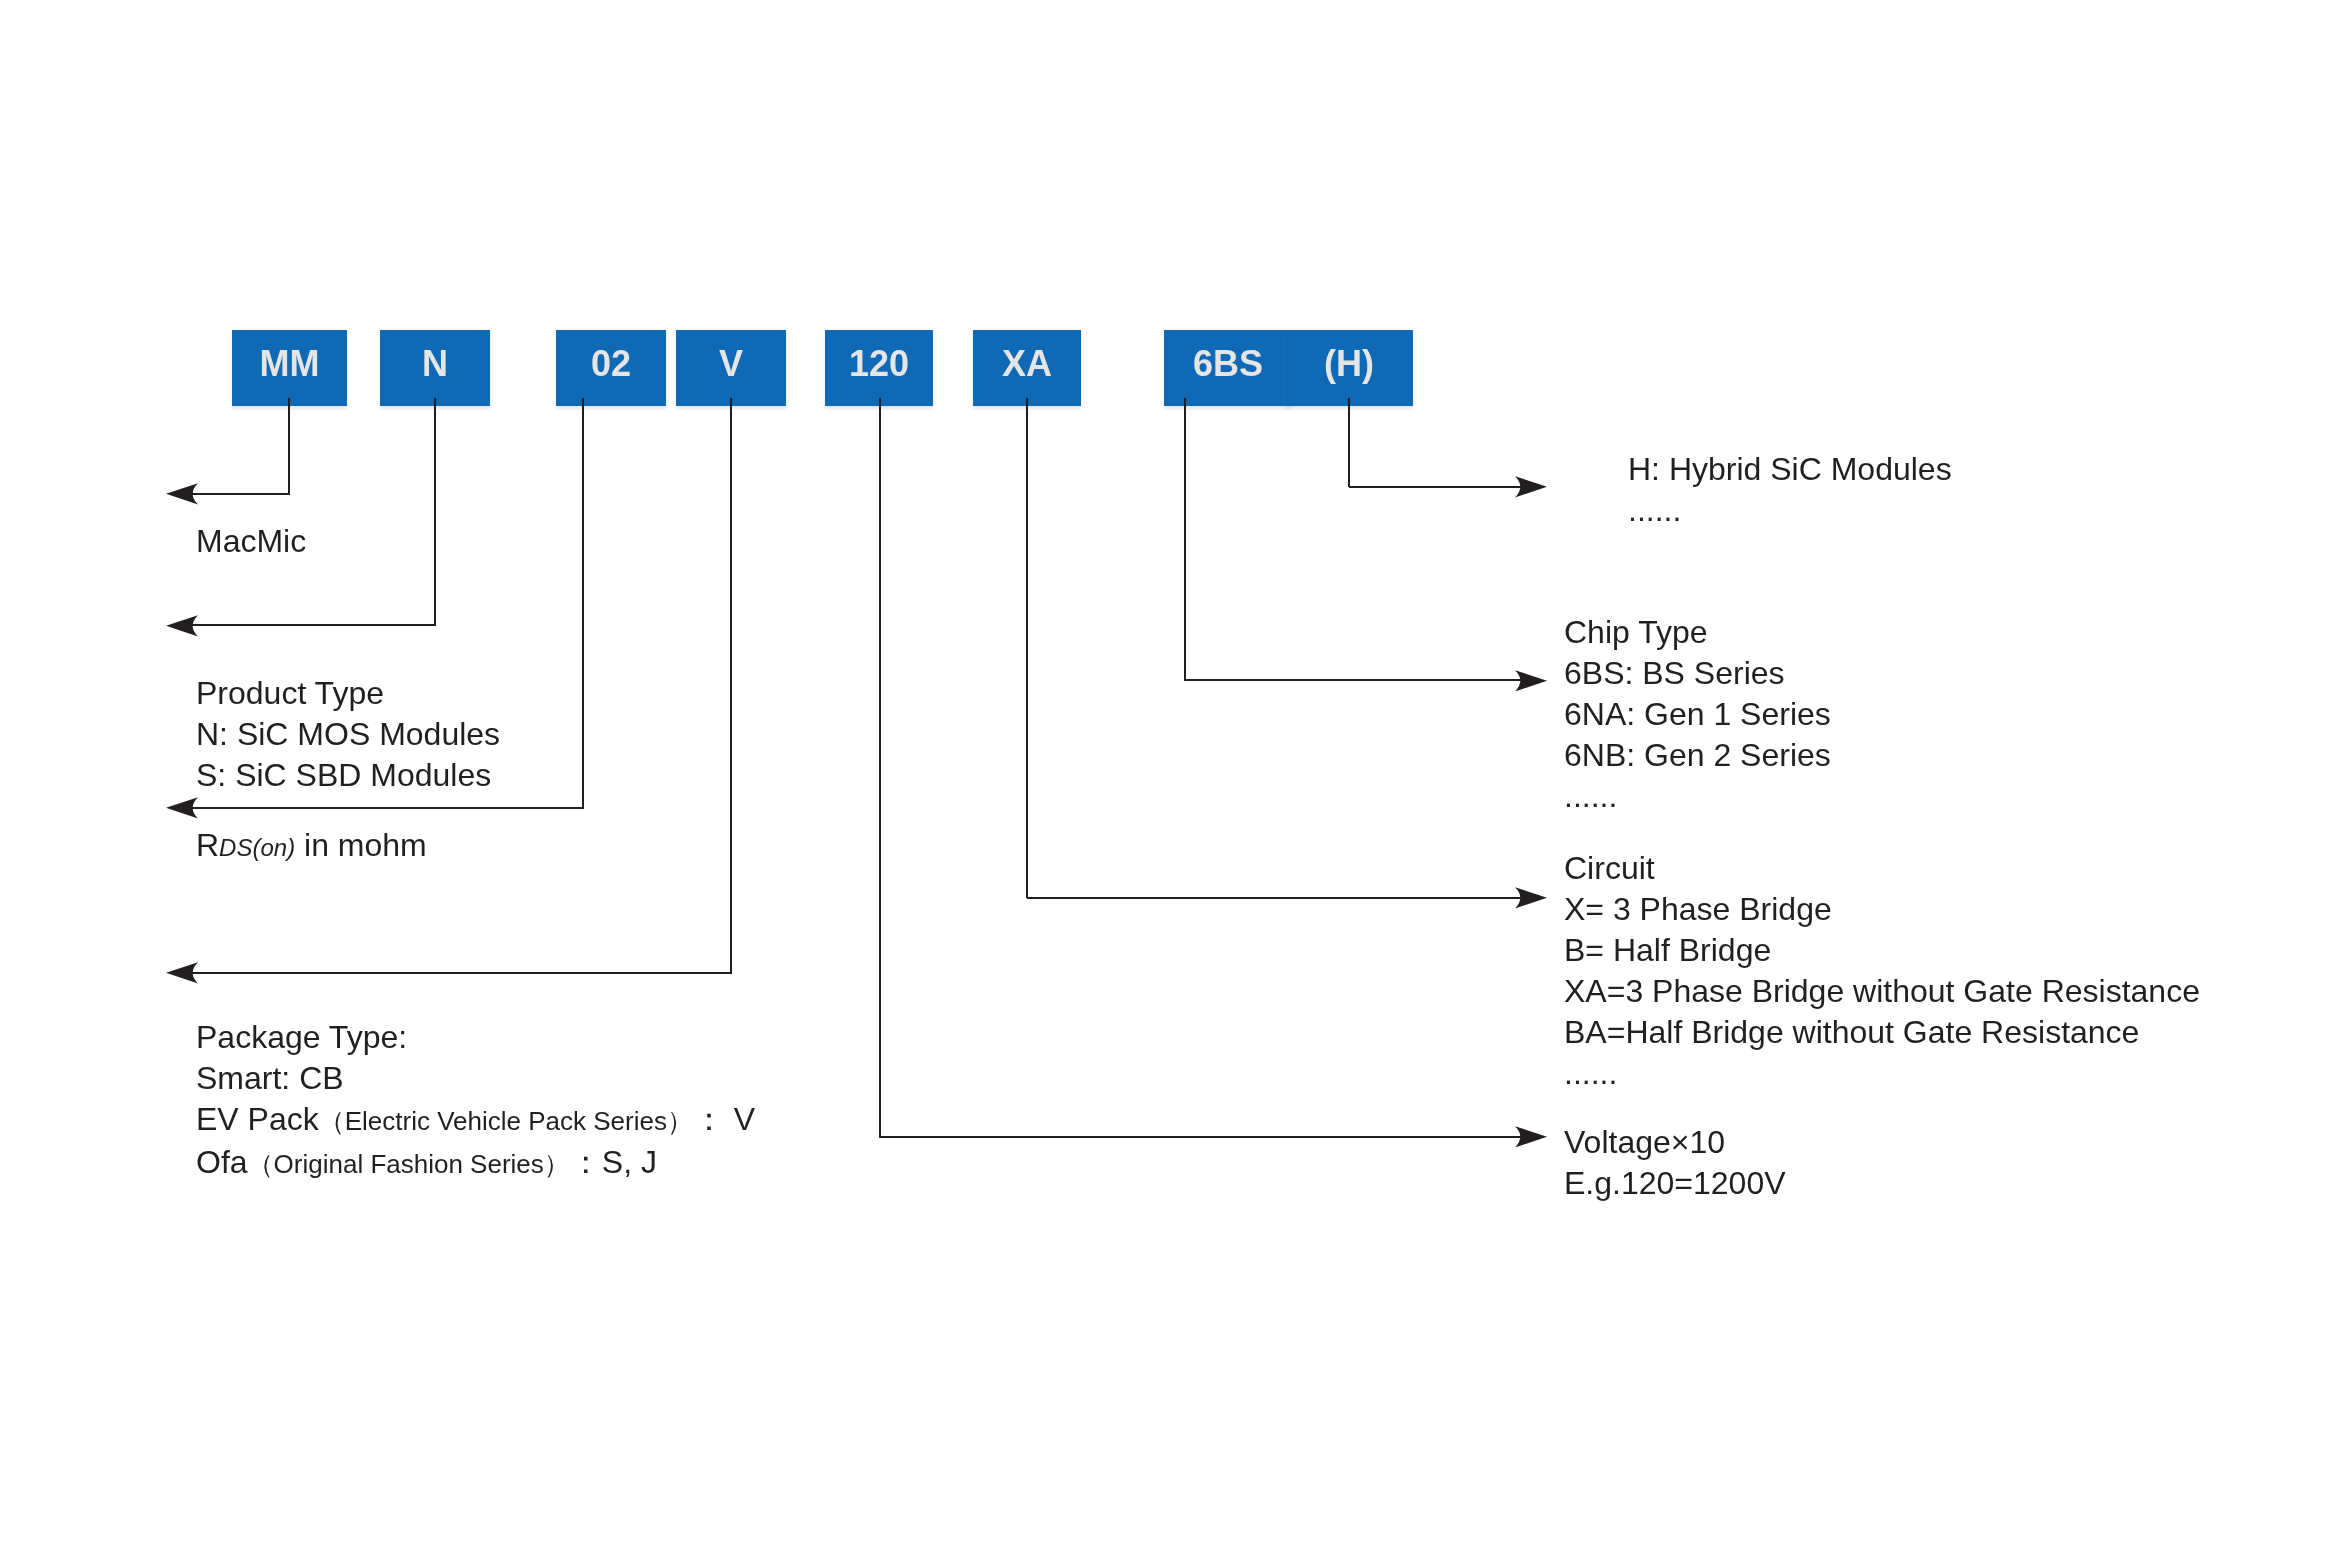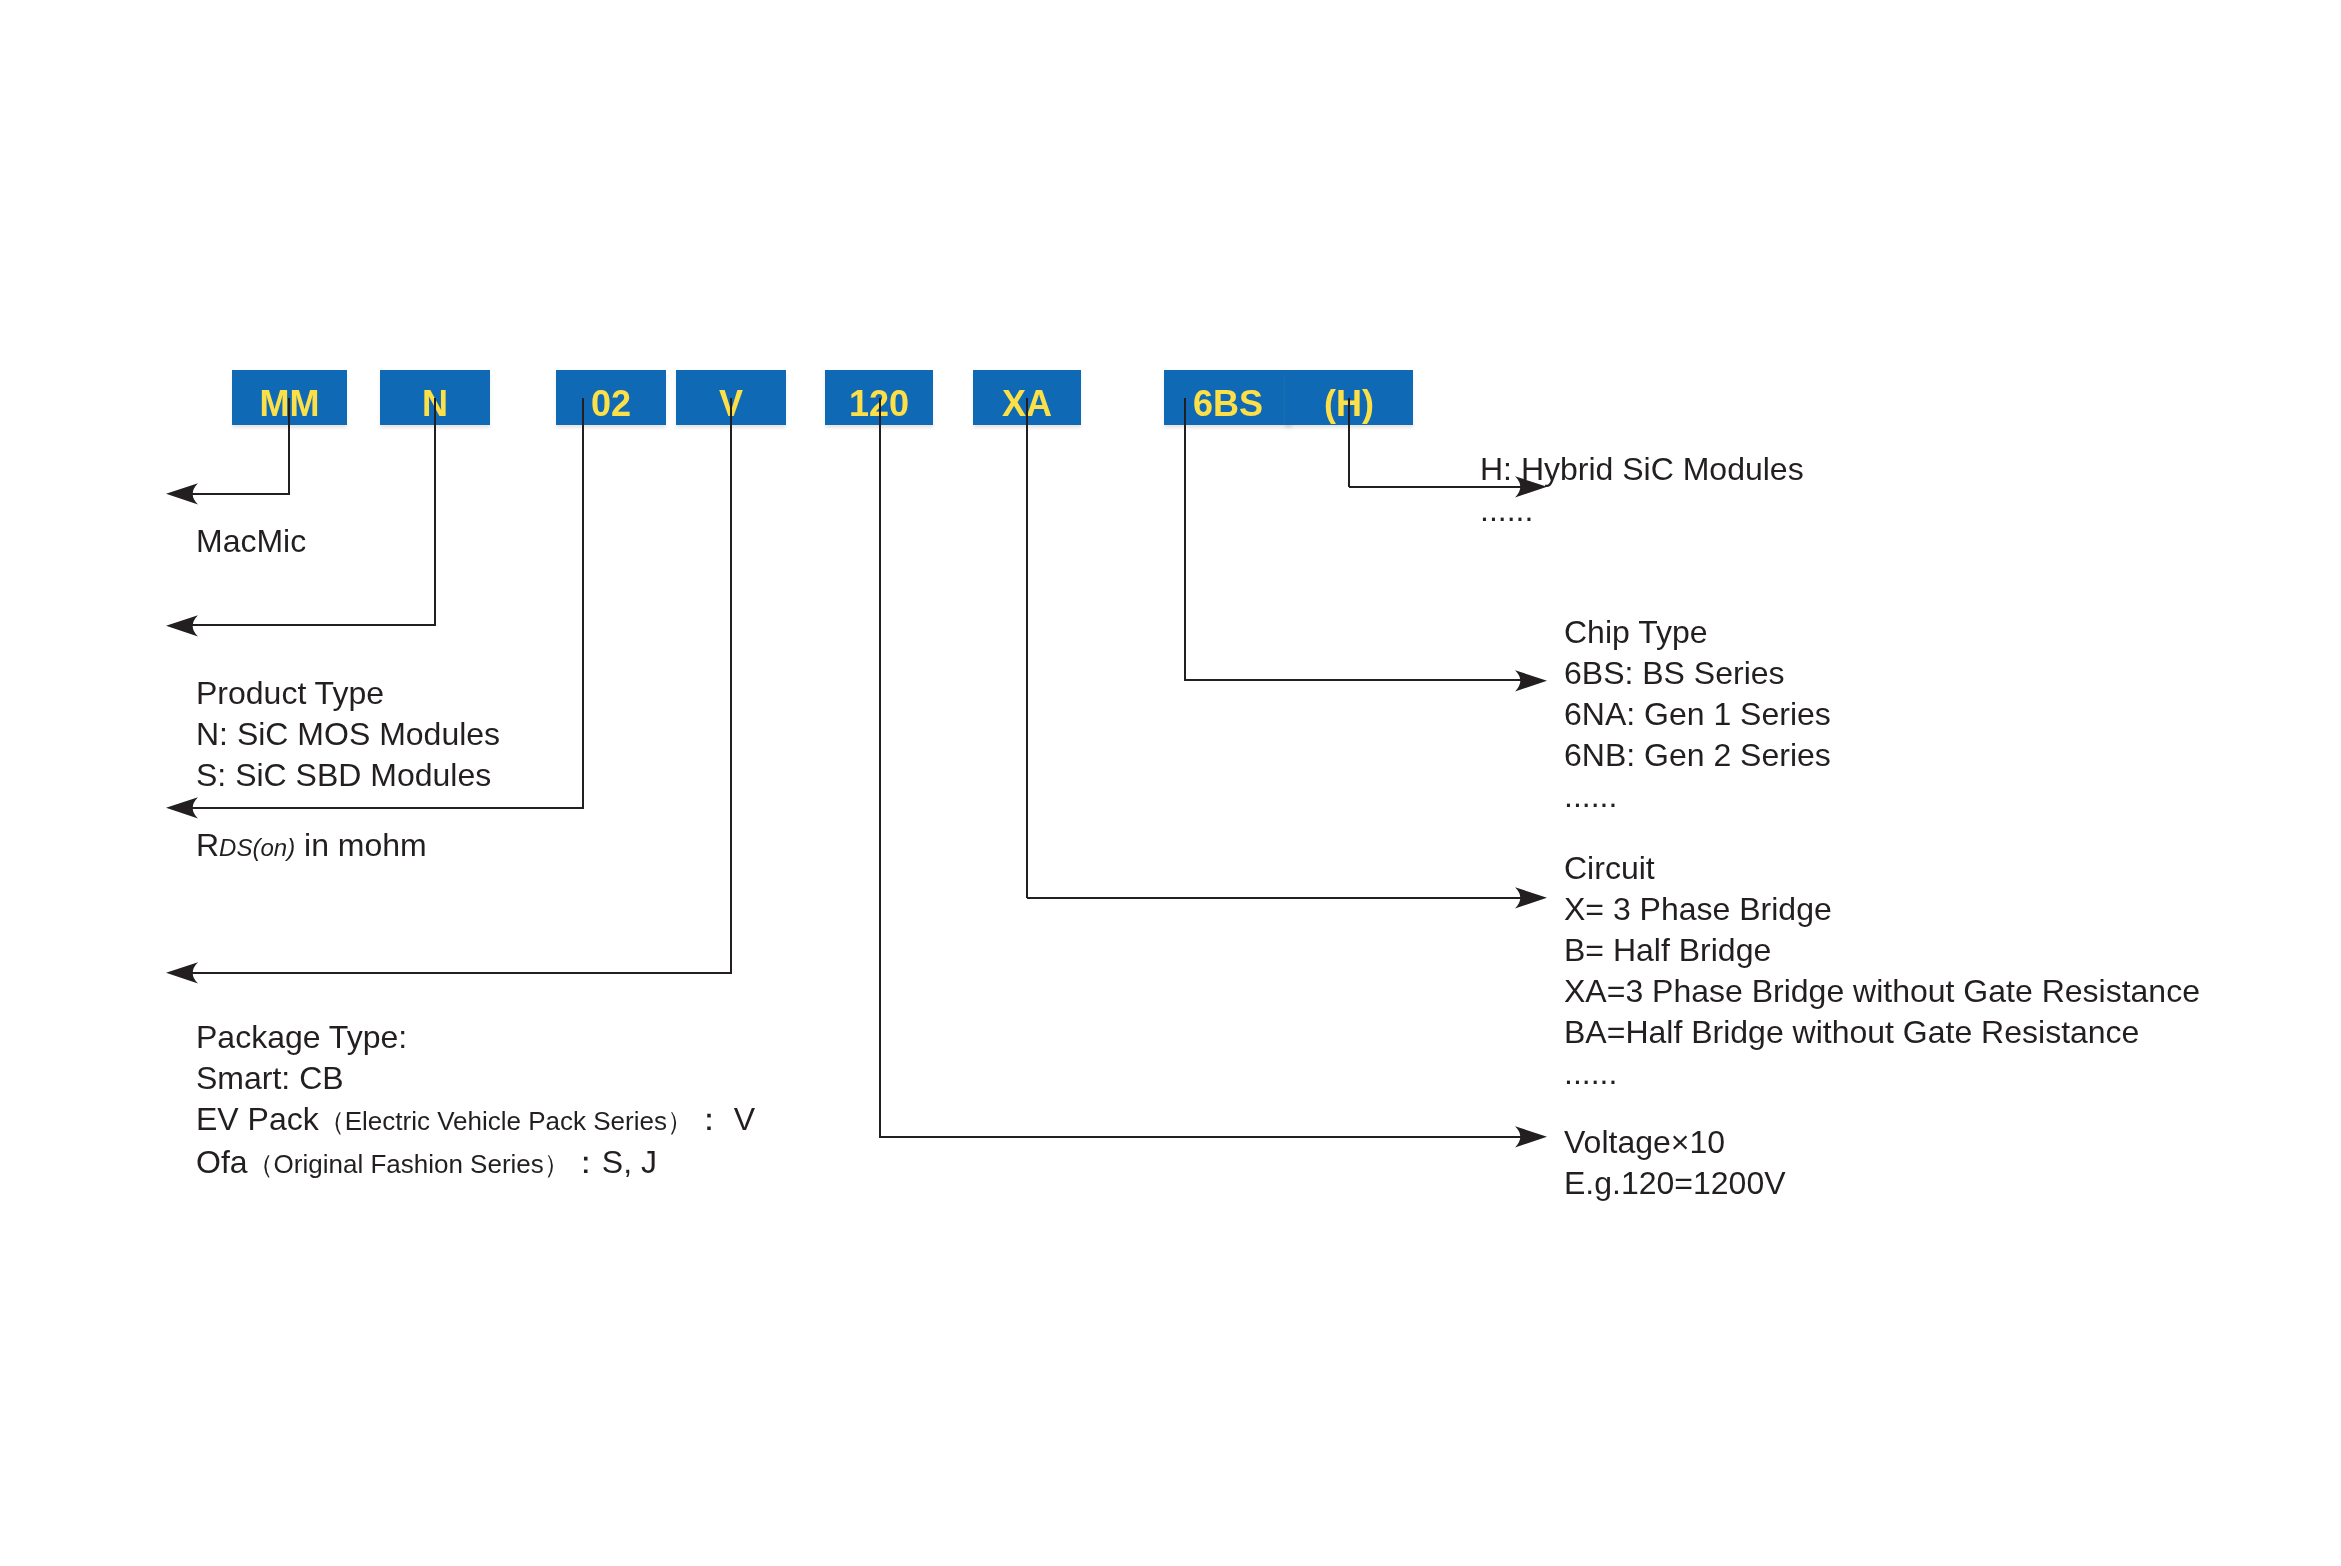--- a/index.html
+++ b/index.html
@@ -5,26 +5,25 @@
   html,body{margin:0;padding:0;background:#ffffff;}
   .canvas{
     position:relative;
     width:2342px;height:1566px;
     background:#ffffff;
     font-family:"Liberation Sans","DejaVu Sans",sans-serif;
     color:#231f20;
     overflow:hidden;
   }
   .seg{
-    position:absolute;top:330px;height:55px;
+    position:absolute;top:330px;height:76px;
     background:#0f69b4;
-    color:#fde047;font-weight:bold;font-size:36px;line-height:68px;
+    color:#e5e5e5;font-weight:bold;font-size:36px;line-height:68px;
     text-align:center;
     box-shadow:0 3.6px 2.7px rgba(160,160,160,0.25);
-    margin-top:40px;
   }
   .vline{position:absolute;width:1.8px;background:#231f20;}
   .hline{position:absolute;height:1.8px;background:#231f20;}
   .ah{position:absolute;fill:#231f20;}
   .tblock{position:absolute;font-size:32px;line-height:41px;white-space:nowrap;}
   .tblock .b{font-weight:normal;margin-top:28px;}
   .sub{font-size:24px;font-style:italic;}
   .paren{font-size:26px;}
   .line{display:block;}
 </style>
@@ -104,21 +103,21 @@
     <span class="line"><span>R</span><span class="sub">DS(on)</span><span> in mohm</span></span>
   </div>
 
   <div class="tblock" style="left:196px;top:989px">
     <span class="line b">Package Type:</span>
     <span class="line">Smart: CB</span>
     <span class="line"><span>EV Pack</span><span class="paren">（Electric Vehicle Pack Series）</span><span>： V</span></span>
     <span class="line"><span>Ofa</span><span class="paren">（Original Fashion Series）</span><span>：S, J</span></span>
   </div>
 
-  <div class="tblock" style="left:1480px;top:449px">
+  <div class="tblock" style="left:1628px;top:449px">
     <span class="line">H: Hybrid SiC Modules</span>
     <span class="line">......</span>
   </div>
 
   <div class="tblock" style="left:1564px;top:584px">
     <span class="line b">Chip Type</span>
     <span class="line">6BS: BS Series</span>
     <span class="line">6NA: Gen 1 Series</span>
     <span class="line">6NB: Gen 2 Series</span>
     <span class="line">......</span>

